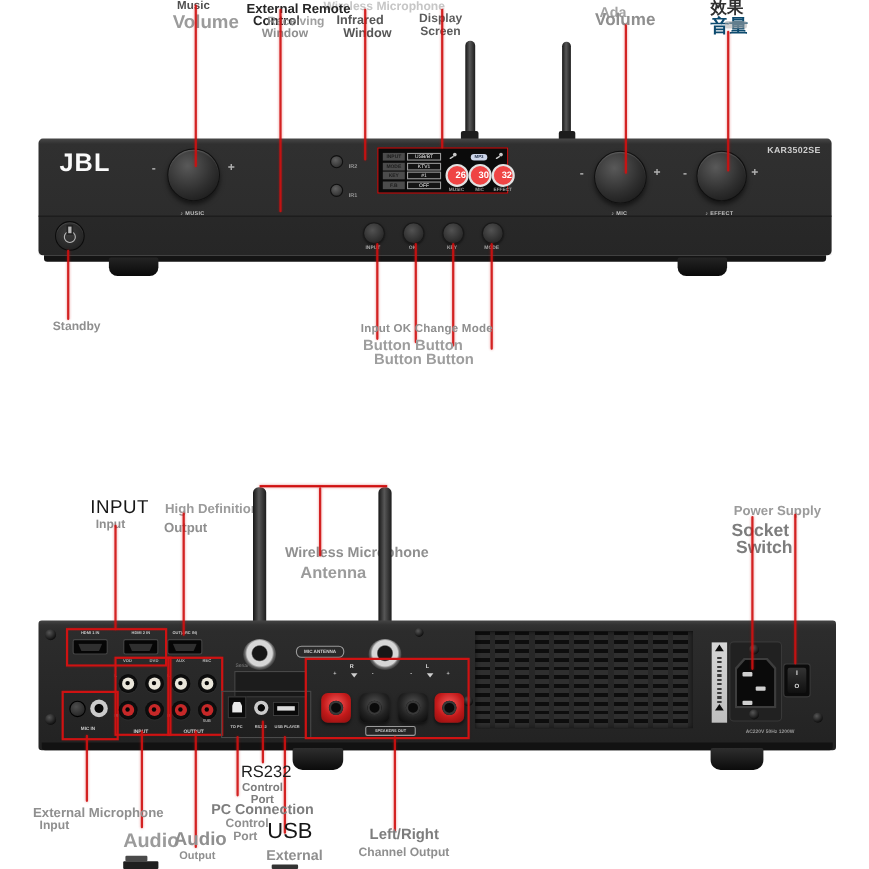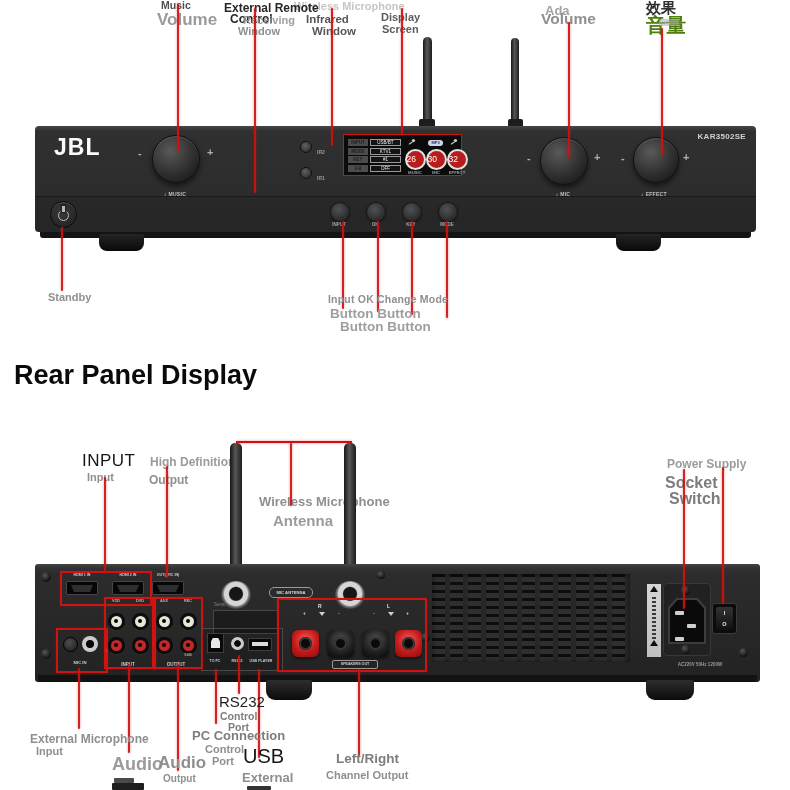--- a/index.html
+++ b/index.html
@@ -31,43 +31,43 @@
   .tri-dn{position:absolute;width:0;height:0;border-left:3.5px solid transparent;border-right:3.5px solid transparent;border-top:4.5px solid #cfcfcf}
   .wtri{width:0;height:0;border-left:4px solid transparent;border-right:4px solid transparent;border-bottom:6px solid #0d0d0d;margin:2px auto 0}
   .hdmi{position:absolute;width:32px;height:14px;background:#060606;border:1px solid #454545;border-radius:2px;box-sizing:border-box}
   .hdmi>span{position:absolute;left:4px;right:4px;top:3px;height:7px;background:#2f2f2f;clip-path:polygon(0 0,100% 0,86% 100%,14% 100%)}
   .rod{position:absolute;background:linear-gradient(90deg,#161616,#575757 45%,#1c1c1c);border-radius:5px 5px 2px 2px}
   .abase{position:absolute;border-radius:50%;
          background:radial-gradient(circle at 50% 46%,#161616 30%,#d6d6d6 36% 54%,#6a6a6a 62%,#262626 75%)}
   .dlab{width:20px;height:7px;background:#4c4c4c;color:#1e1e1e;font-size:4.5px;font-weight:bold;text-align:center;line-height:7px}
   .dval{width:31px;height:7px;background:#141414;border:1px solid #9a9a9a;color:#f0f0f0;font-size:4.5px;text-align:center;line-height:5.5px;box-sizing:border-box}
   .drow{position:absolute;left:4px;display:flex;gap:2px}
-  .mcirc{position:absolute;width:17px;height:17px;border:2px solid #e2e2e2;border-radius:50%;background:#b91c1c;color:#fff;
-         font-size:8.5px;font-weight:normal;text-align:left;line-height:17px}
+  .mcirc{position:absolute;width:17px;height:17px;border:2px solid #e2e2e2;border-radius:50%;background:#ef4444;color:#fff;
+         font-size:8.5px;font-weight:bold;text-align:right;line-height:17px}
 </style>
 </head>
 <body>
 
 <div class="stage">
 
   <div class="lab" style="left:294px;top:1px;font-size:11px;color:#c6c6c6">Wireless Microphone</div>
   <div class="lab" style="left:161px;top:0px;font-size:10.5px;color:#4f4f4f">Music</div>
   <div class="lab" style="left:157px;top:11px;font-size:17px;color:#9b9b9b">Volume</div>
   <div class="lab" style="left:224px;top:2px;font-size:12px;color:#262626">External Remote</div>
   <div class="lab" style="left:230px;top:13px;font-size:12px;color:#262626">Control</div>
   <div class="lab" style="left:243px;top:15px;font-size:11px;color:#8f8f8f;opacity:.85">Receiving</div>
   <div class="lab" style="left:238px;top:26px;font-size:11px;color:#8f8f8f">Window</div>
   <div class="lab" style="left:306px;top:14px;font-size:11.5px;color:#565656">Infrared</div>
   <div class="lab" style="left:312px;top:26px;font-size:11.5px;color:#565656">Window</div>
   <div class="lab" style="left:381px;top:12px;font-size:11px;color:#5c5c5c">Display</div>
   <div class="lab" style="left:382px;top:24px;font-size:11px;color:#5c5c5c">Screen</div>
   <div class="lab" style="left:545px;top:4px;font-size:13px;color:#a3a3a3">Ada</div>
   <div class="lab" style="left:541px;top:11px;font-size:15.5px;color:#8f8f8f">Volume</div>
   <div class="lab" style="left:646px;top:0px;font-size:15px;color:#2f2f2f">效果</div>
-  <div class="lab" style="left:646px;top:15px;font-size:20px;color:#4d7c0f">音量</div>
+  <div class="lab" style="left:646px;top:15px;font-size:17px;color:#0c4a6e">音量</div>
   <div class="abs" style="left:659px;top:19px;width:20px;height:7px;background:rgba(170,170,170,.55);border-radius:2px"></div>
 
   <div class="rod" style="left:423px;top:37px;width:9px;height:88px"></div>
   <div class="abs" style="left:419px;top:119px;width:16px;height:9px;background:#1d1d1d;border-radius:2px 2px 0 0"></div>
   <div class="rod" style="left:511px;top:38px;width:8px;height:85px"></div>
   <div class="abs" style="left:508px;top:119px;width:15px;height:9px;background:#1d1d1d;border-radius:2px 2px 0 0"></div>
 
   <div class="abs" style="left:35px;top:126px;width:721px;height:106px;border-radius:4px;background:linear-gradient(180deg,#474747 0,#303030 5px,#2d2d2d 55%,#2a2a2a 100%)"></div>
   <div class="abs" style="left:35px;top:196px;width:721px;height:1px;background:#191919"></div>
   <div class="abs" style="left:35px;top:197px;width:721px;height:35px;background:rgba(0,0,0,.08)"></div>
@@ -156,21 +156,20 @@
   <div class="rline" style="left:342px;top:221px;height:88px"></div>
   <div class="rline" style="left:377px;top:221px;height:91px"></div>
   <div class="rline" style="left:411px;top:221px;height:94px"></div>
   <div class="rline" style="left:446px;top:221px;height:97px"></div>
 
   <div class="lab" style="left:48px;top:292px;font-size:11px;color:#8f8f8f">Standby</div>
   <div class="lab" style="left:328px;top:294px;font-size:10.5px;color:#8f8f8f;letter-spacing:.2px">Input OK Change Mode</div>
   <div class="lab" style="left:330px;top:307px;font-size:13.5px;color:#9e9e9e">Button Button</div>
   <div class="lab" style="left:340px;top:320px;font-size:13.5px;color:#9e9e9e">Button Button</div>
 
-  <div class="lab" style="left:14px;top:362px;font-size:27px;font-weight:800;color:#0a0a0a">Rear Panel Display</div>
 
   <div class="lab" style="left:82px;top:452px;font-size:17px;font-weight:normal;color:#161616;letter-spacing:.5px">INPUT</div>
   <div class="lab" style="left:87px;top:472px;font-size:11px;color:#8f8f8f">Input</div>
   <div class="lab" style="left:150px;top:456px;font-size:12px;color:#9b9b9b">High Definition</div>
   <div class="lab" style="left:149px;top:474px;font-size:12px;color:#8f8f8f">Output</div>
   <div class="lab" style="left:259px;top:495px;font-size:13px;color:#8f8f8f">Wireless Microphone</div>
   <div class="lab" style="left:273px;top:513px;font-size:15px;color:#9b9b9b">Antenna</div>
   <div class="lab" style="left:667px;top:458px;font-size:12px;color:#9b9b9b">Power Supply</div>
   <div class="lab" style="left:665px;top:475px;font-size:16px;color:#7d7d7d">Socket</div>
   <div class="lab" style="left:669px;top:491px;font-size:16px;color:#7d7d7d">Switch</div>

